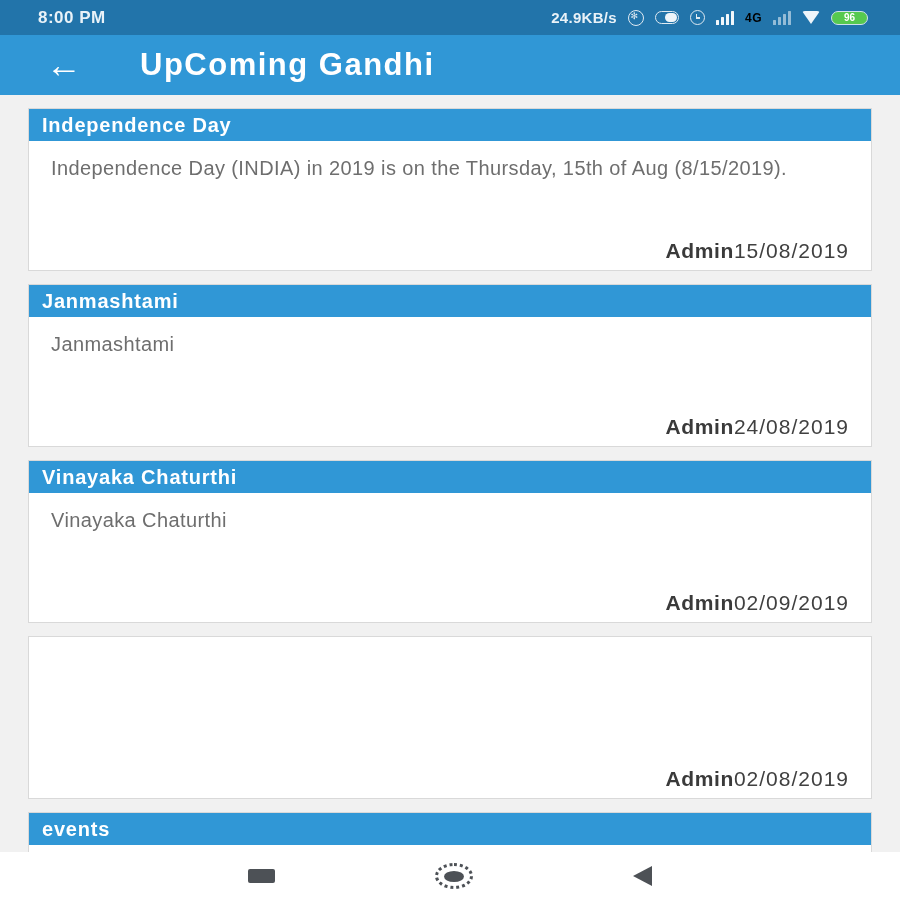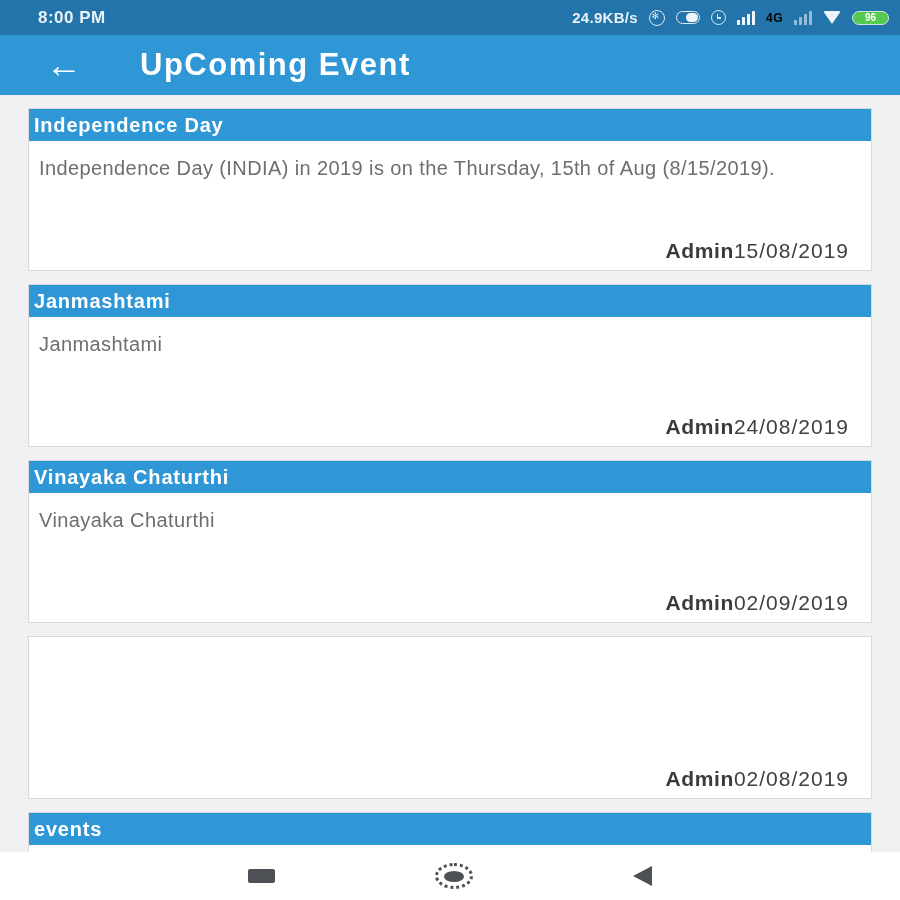--- a/index.html
+++ b/index.html
@@ -4,21 +4,21 @@
 <style>
   * { margin:0; padding:0; box-sizing:border-box; }
   body { font-family:"Liberation Sans", sans-serif; background:#fff; }
   .screen { position:relative; width:900px; height:900px; background:#f1f1f1; overflow:hidden; }
 
   
   .status-bar {
     position:absolute; top:0; left:0; right:0; height:35px;
     background:#2274aa; color:#e9f2f8;
     display:flex; align-items:center; justify-content:space-between;
-    padding:0 11px 0 38px;
+    padding:0 32px 0 38px;
   }
   .sb-time { font-size:17px; font-weight:bold; letter-spacing:0.5px; }
   .sb-right { display:flex; align-items:center; gap:11px;margin-left:16px; }
   .sb-speed { font-size:15px; font-weight:bold; letter-spacing:0.3px; }
   .ic { display:inline-block; position:relative; }
   .ic-bt { width:16px; height:16px; border:1.5px solid #dfeaf2; border-radius:50%; }
   .ic-bt::after { content:"✻"; position:absolute; left:1.5px; top:0.5px; font-size:9px; color:#dfeaf2; }
   .ic-pill { width:24px; height:13px; border:1.5px solid #dfeaf2; border-radius:7px; }
   .ic-pill::after { content:""; position:absolute; right:1px; top:1px; bottom:1px; width:12px; background:#eef5fa; border-radius:5px; }
   .ic-alarm { width:15px; height:15px; border:1.5px solid #dfeaf2; border-radius:50%; }
@@ -38,22 +38,22 @@
   
   .app-bar { position:absolute; top:35px; left:0; right:0; height:60px; background:#3097d6;
     display:flex; align-items:center; color:#fff; }
   .back-btn { margin-left:46px; font-size:36px; line-height:1; color:#fff; cursor:pointer; }
   .app-title { margin-left:58px; font-size:31px; font-weight:bold; letter-spacing:1.5px; }
 
   
   .content { position:absolute; top:95px; left:0; right:0; bottom:48px; overflow:hidden; }
   .card { margin:13px 28px 0; height:163px; background:#fff; border:1px solid #d9d9d9; position:relative; }
   .card-header { height:32px; background:#3097d6; display:flex; align-items:center;
-    padding-left:5px; color:#fff; font-weight:bold; font-size:20px; letter-spacing:0.8px; }
-  .card-body { padding:13px 18px 0 10px; color:#6e6e6e; font-size:20px; line-height:1.4; letter-spacing:0.4px; }
+    padding-left:13px; color:#fff; font-weight:bold; font-size:20px; letter-spacing:0.8px; }
+  .card-body { padding:13px 18px 0 22px; color:#6e6e6e; font-size:20px; line-height:1.4; letter-spacing:0.4px; }
   .card-footer { position:absolute; left:16px; right:22px; bottom:7px;
     display:flex; justify-content:flex-end; align-items:baseline; }
   .author { font-weight:bold; color:#3a3a3a; font-size:21px; letter-spacing:0.6px; }
   .date { color:#404040; font-size:21px; letter-spacing:1px; }
 
   
   .nav-bar { position:absolute; left:0; right:0; bottom:0; height:48px; background:#fff;
     display:flex; align-items:center; justify-content:center; gap:160px; }
   .nav-recents { width:27px; height:14px; background:#4d5156; border-radius:2px; }
   .nav-home { width:38px; height:26px; border:3px dotted #4d5156; border-radius:50%;
@@ -89,21 +89,21 @@
         </span>
       <span class="ic ic-wifi"></span>
       <span class="battery">
         <span>96</span>
       </span>
     </span>
   </div>
 
   <div class="app-bar">
     <span class="back-btn">←</span>
-    <span class="app-title">UpComing Event</span>
+    <span class="app-title">UpComing Gandhi</span>
   </div>
 
   <div class="content">
 
     <div class="card">
       <div class="card-header">Independence Day</div>
       <div class="card-body">Independence Day (INDIA) in 2019 is on the Thursday, 15th of Aug (8/15/2019).</div>
       <div class="card-footer">
         <span class="author">Admin</span>
         <span class="date">15/08/2019</span>

